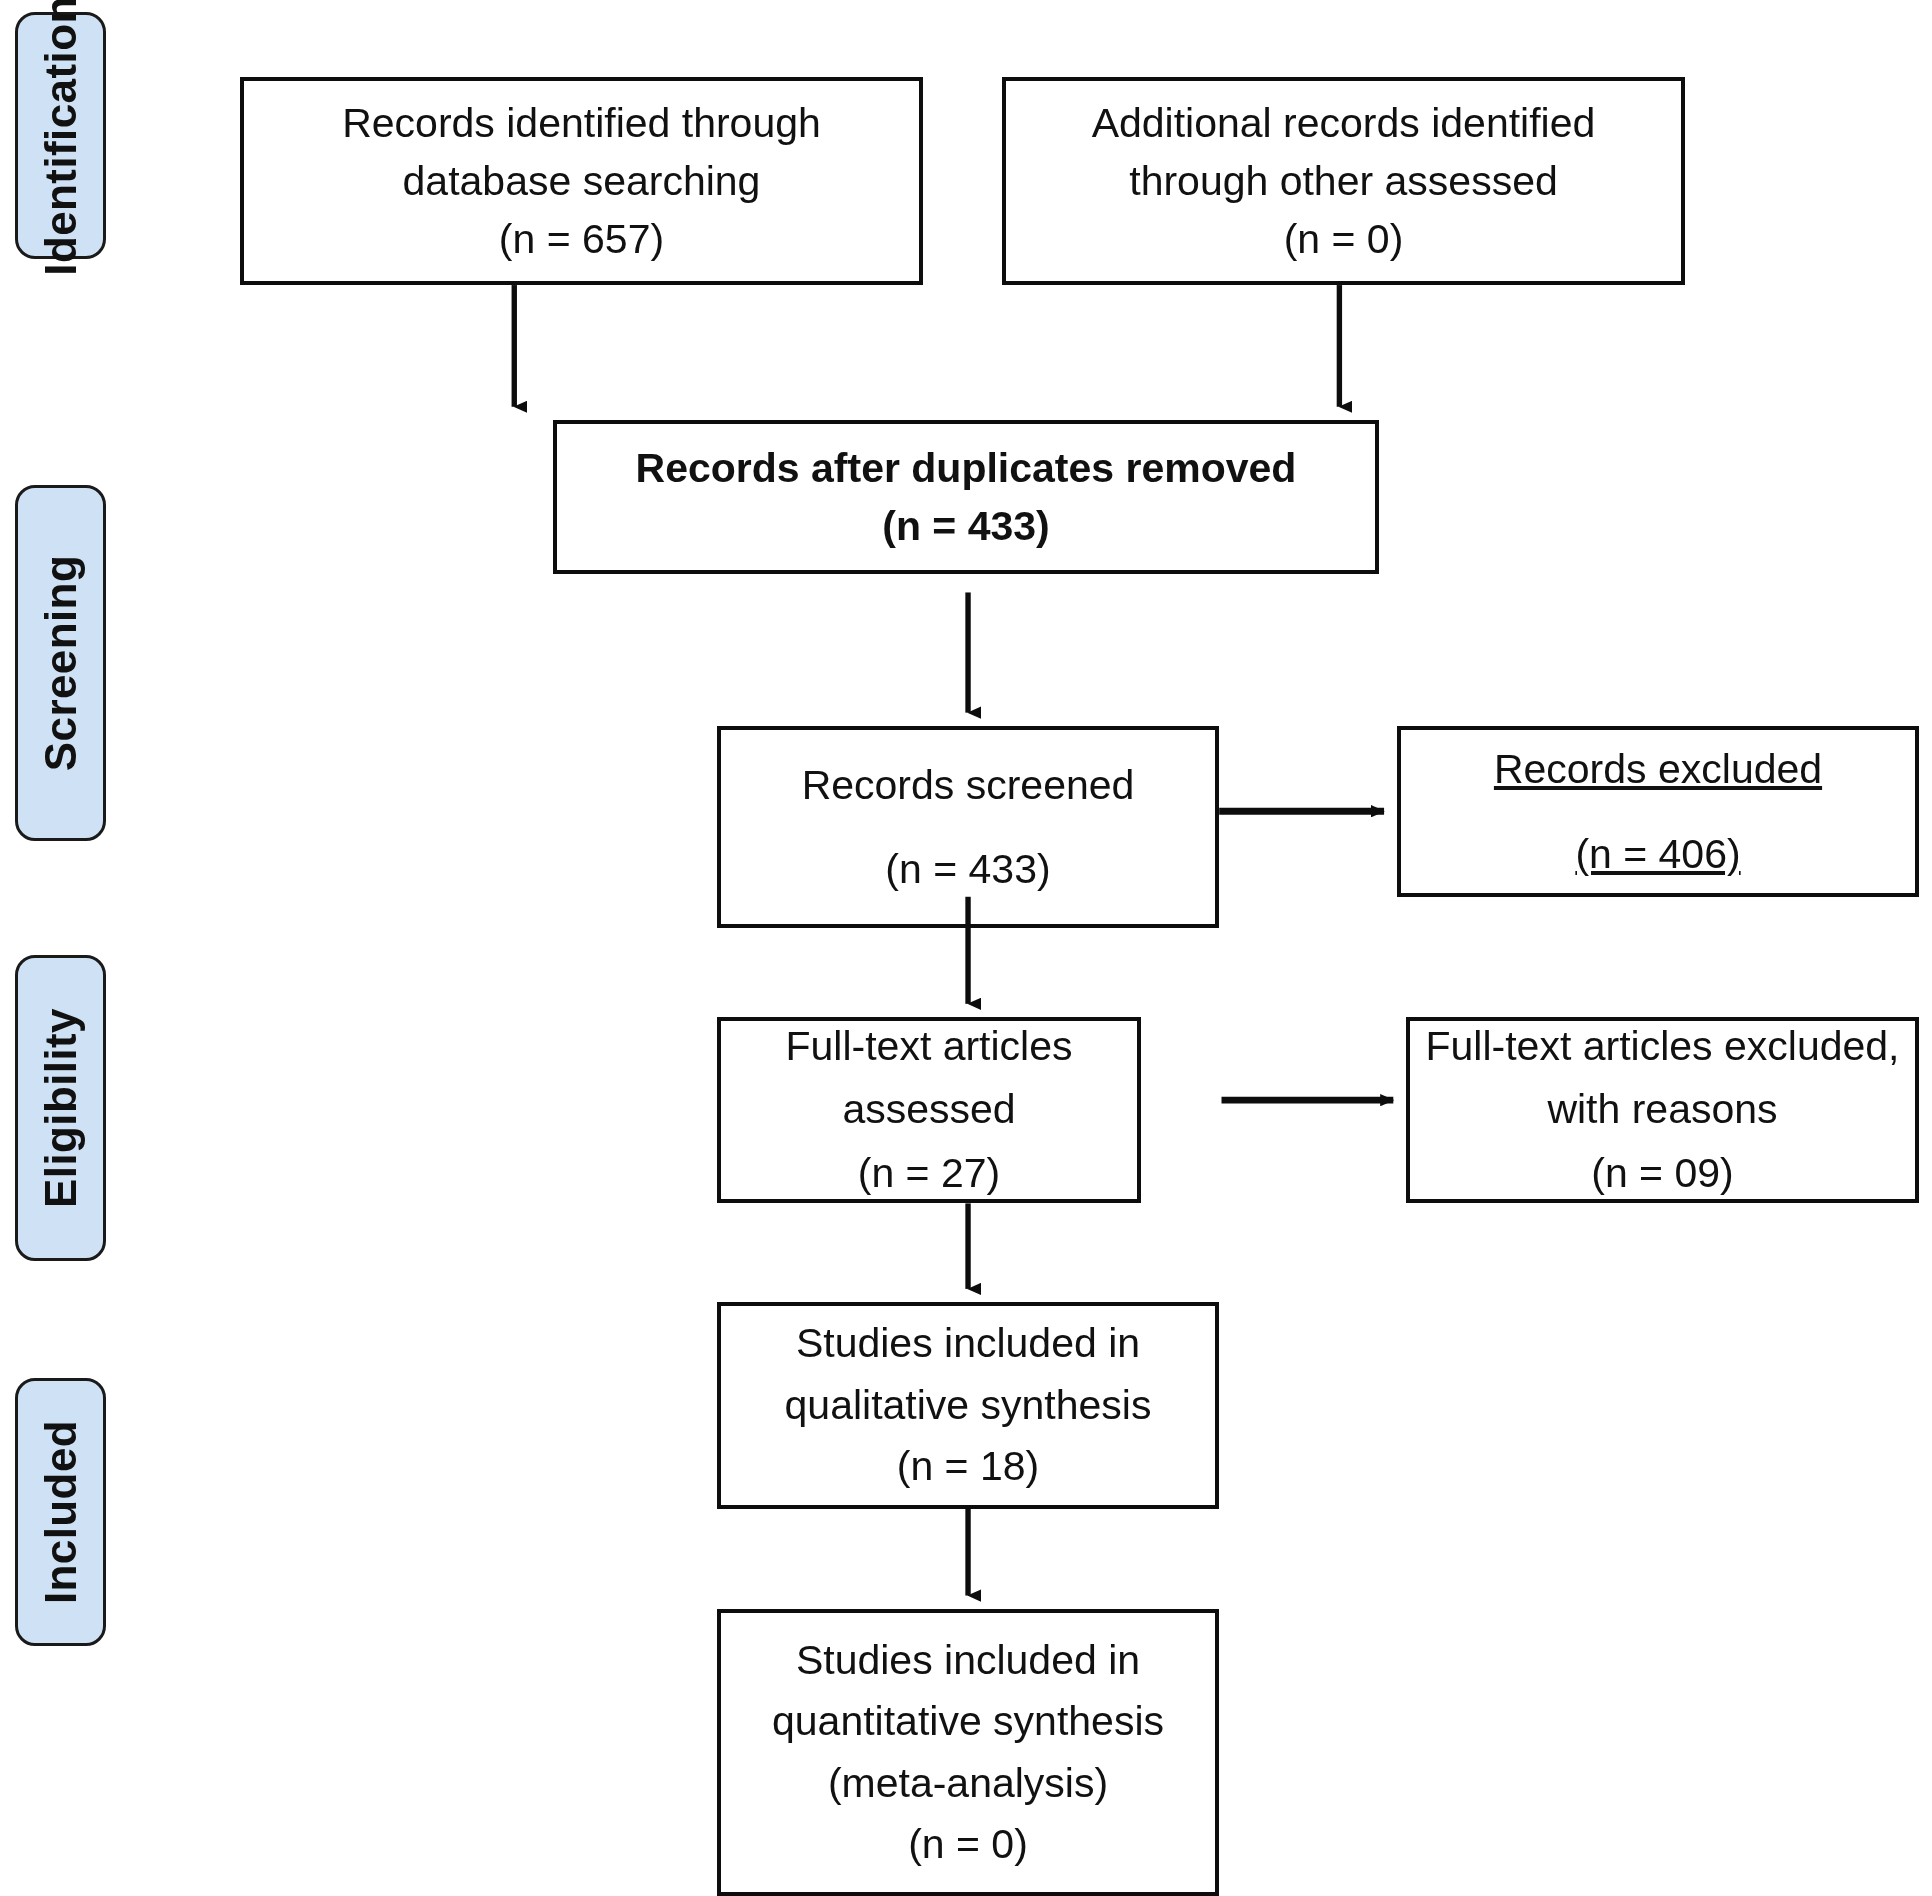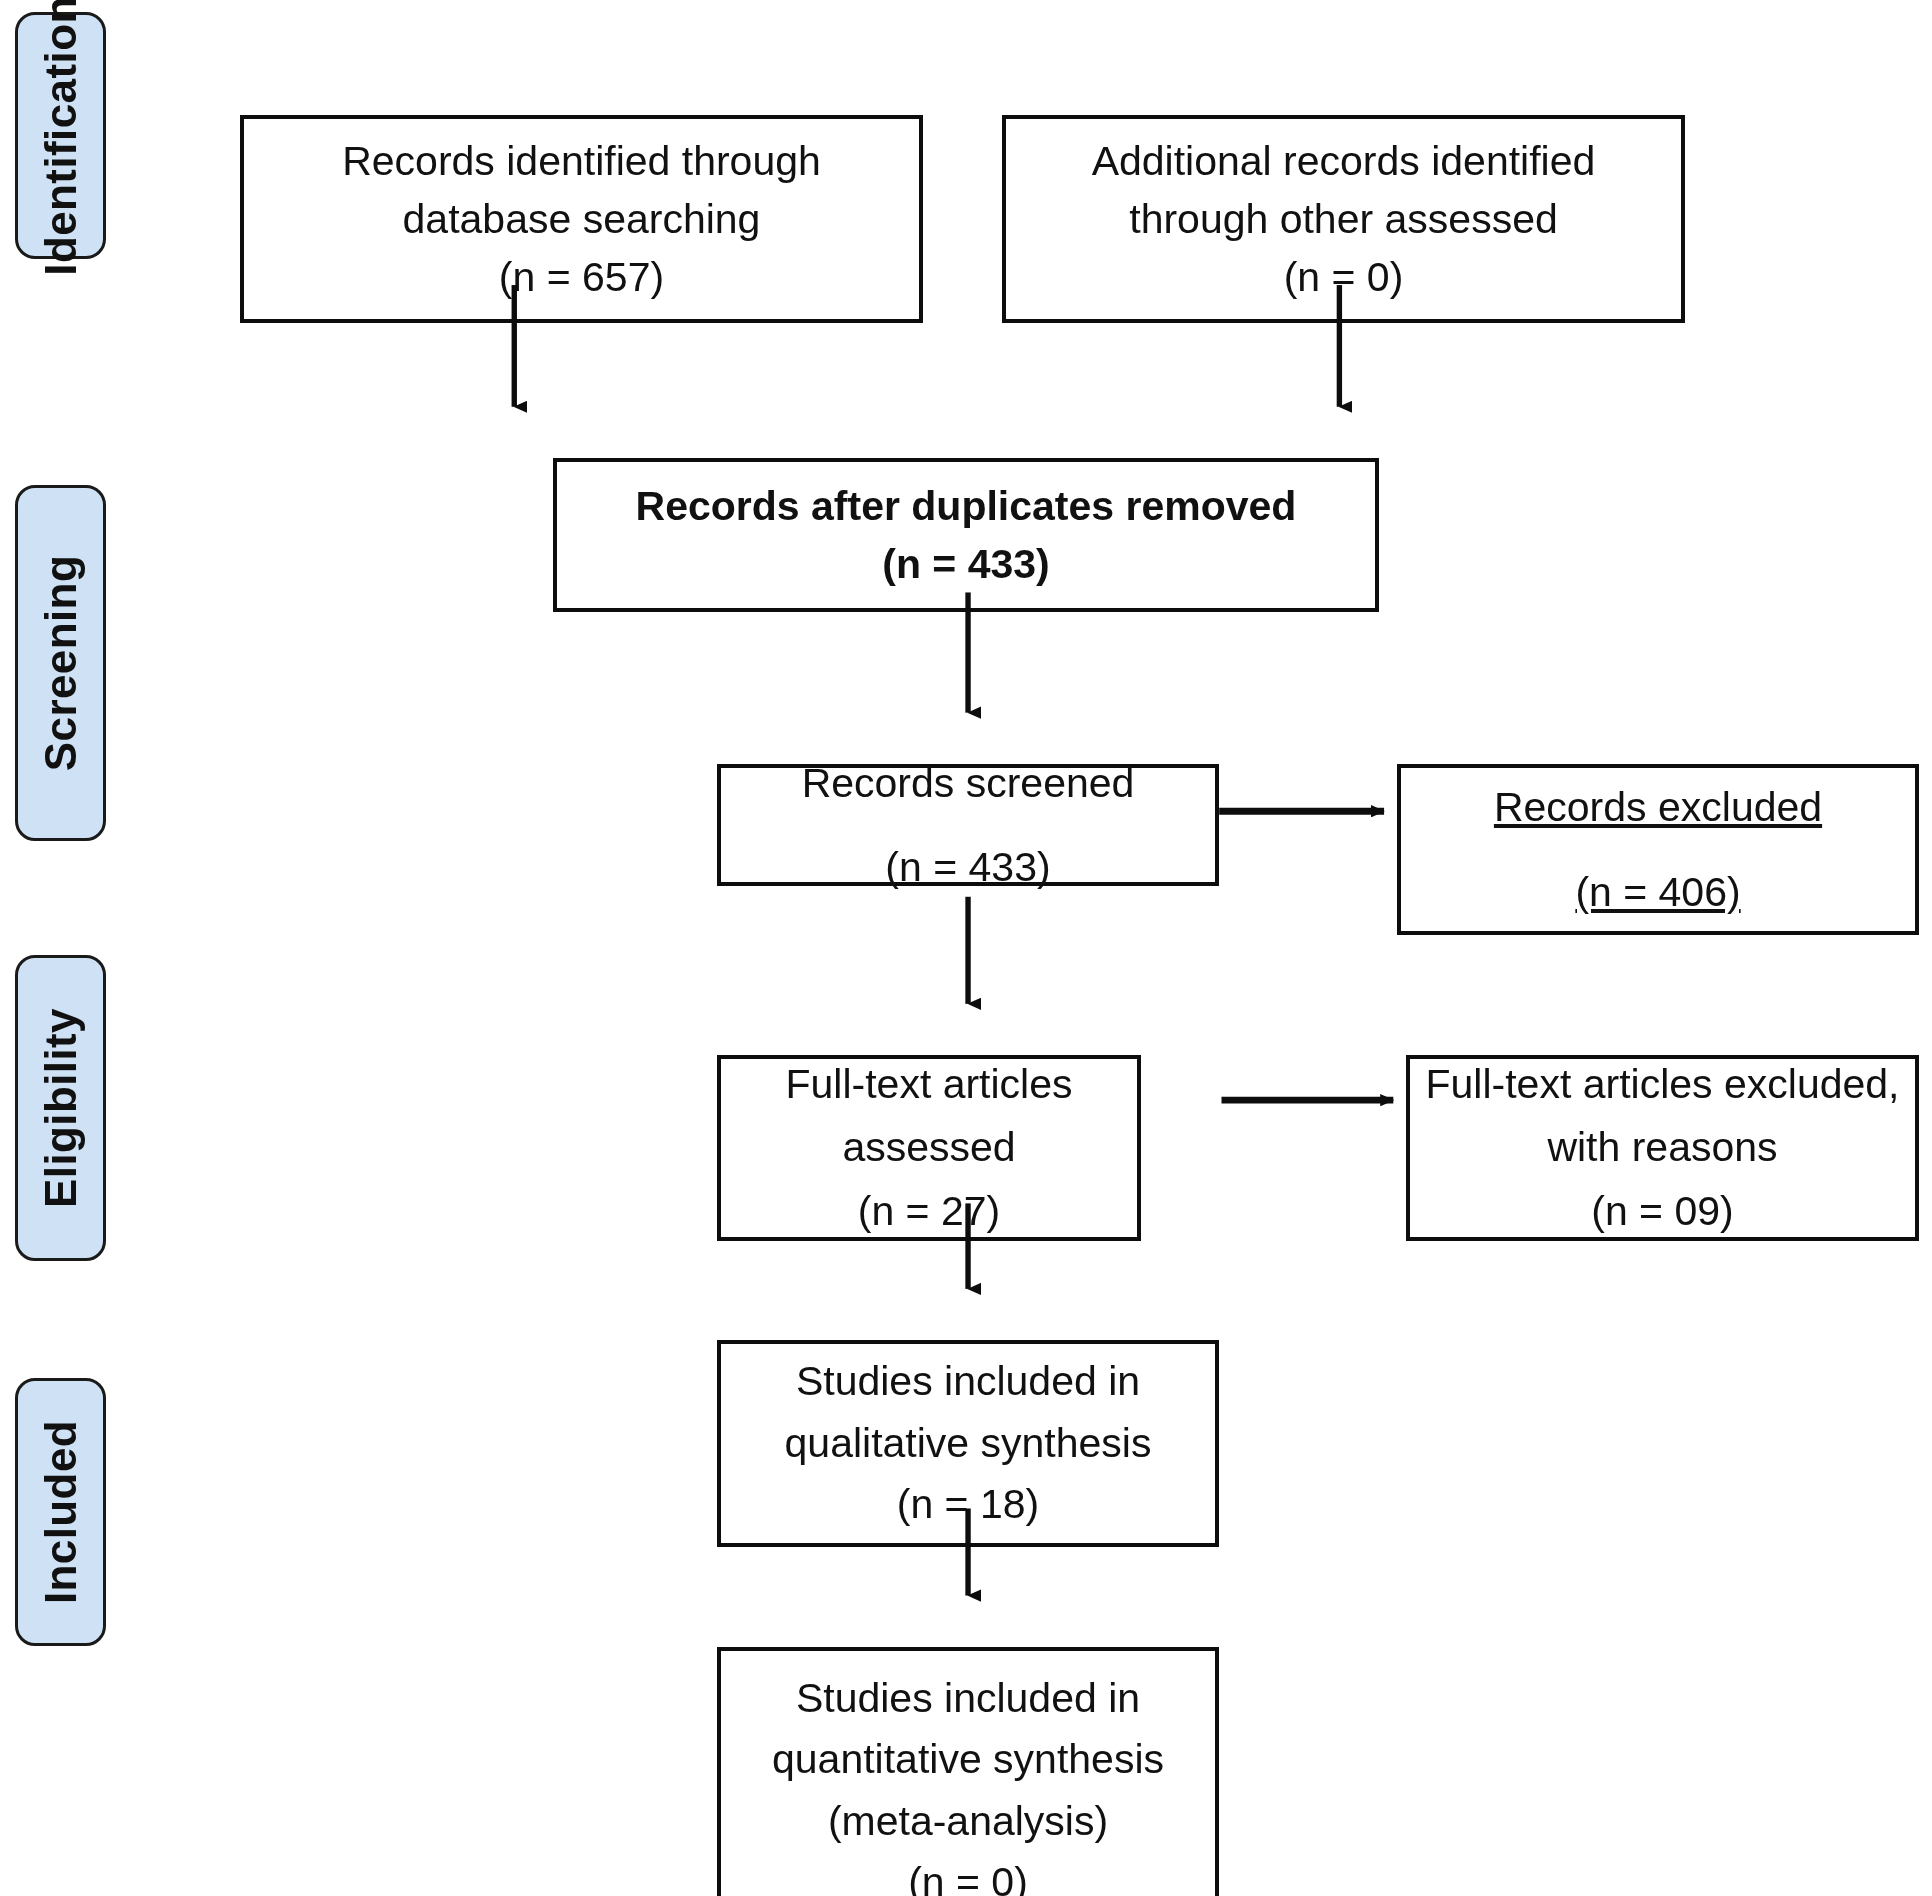--- a/index.html
+++ b/index.html
@@ -40,21 +40,20 @@
   
   .flow-box {
     position: absolute;
     box-sizing: border-box;
     background: #ffffff;
     border: 4.6px solid #0d0d0d;
     display: flex;
     align-items: center;
     justify-content: center;
     text-align: center;
-    margin-top: 38px;
   }
   .flow-box .box-text {
     font-size: 41px;
     line-height: 1.42;
     color: #111111;
     padding: 3.1px 14px;
     font-family: "Liberation Sans", sans-serif;
   }
   .flow-box .box-text .ln { display: block; }
 
@@ -101,21 +100,21 @@
     </div>
   </div>
 
   <div class="flow-box" style="left:553px; top:420px; width:826px; height:154px;font-weight:bold;">
     <div class="box-text">
       <span class="ln">Records after duplicates removed</span>
       <span class="ln">(n = 433)</span>
     </div>
   </div>
 
-  <div class="flow-box" style="left:717px; top:726px; width:502px; height:122px;">
+  <div class="flow-box" style="left:717px; top:726px; width:502px; height:202px;">
     <div class="box-text" style="line-height:2.05;">
       <span class="ln">Records screened</span>
       <span class="ln">(n = 433)</span>
     </div>
   </div>
 
   <div class="flow-box" style="left:1397px; top:726px; width:522px; height:171px;">
     <div class="box-text" style="line-height:2.05;text-decoration:underline;">
       <span class="ln">Records excluded</span>
       <span class="ln">(n = 406)</span>

